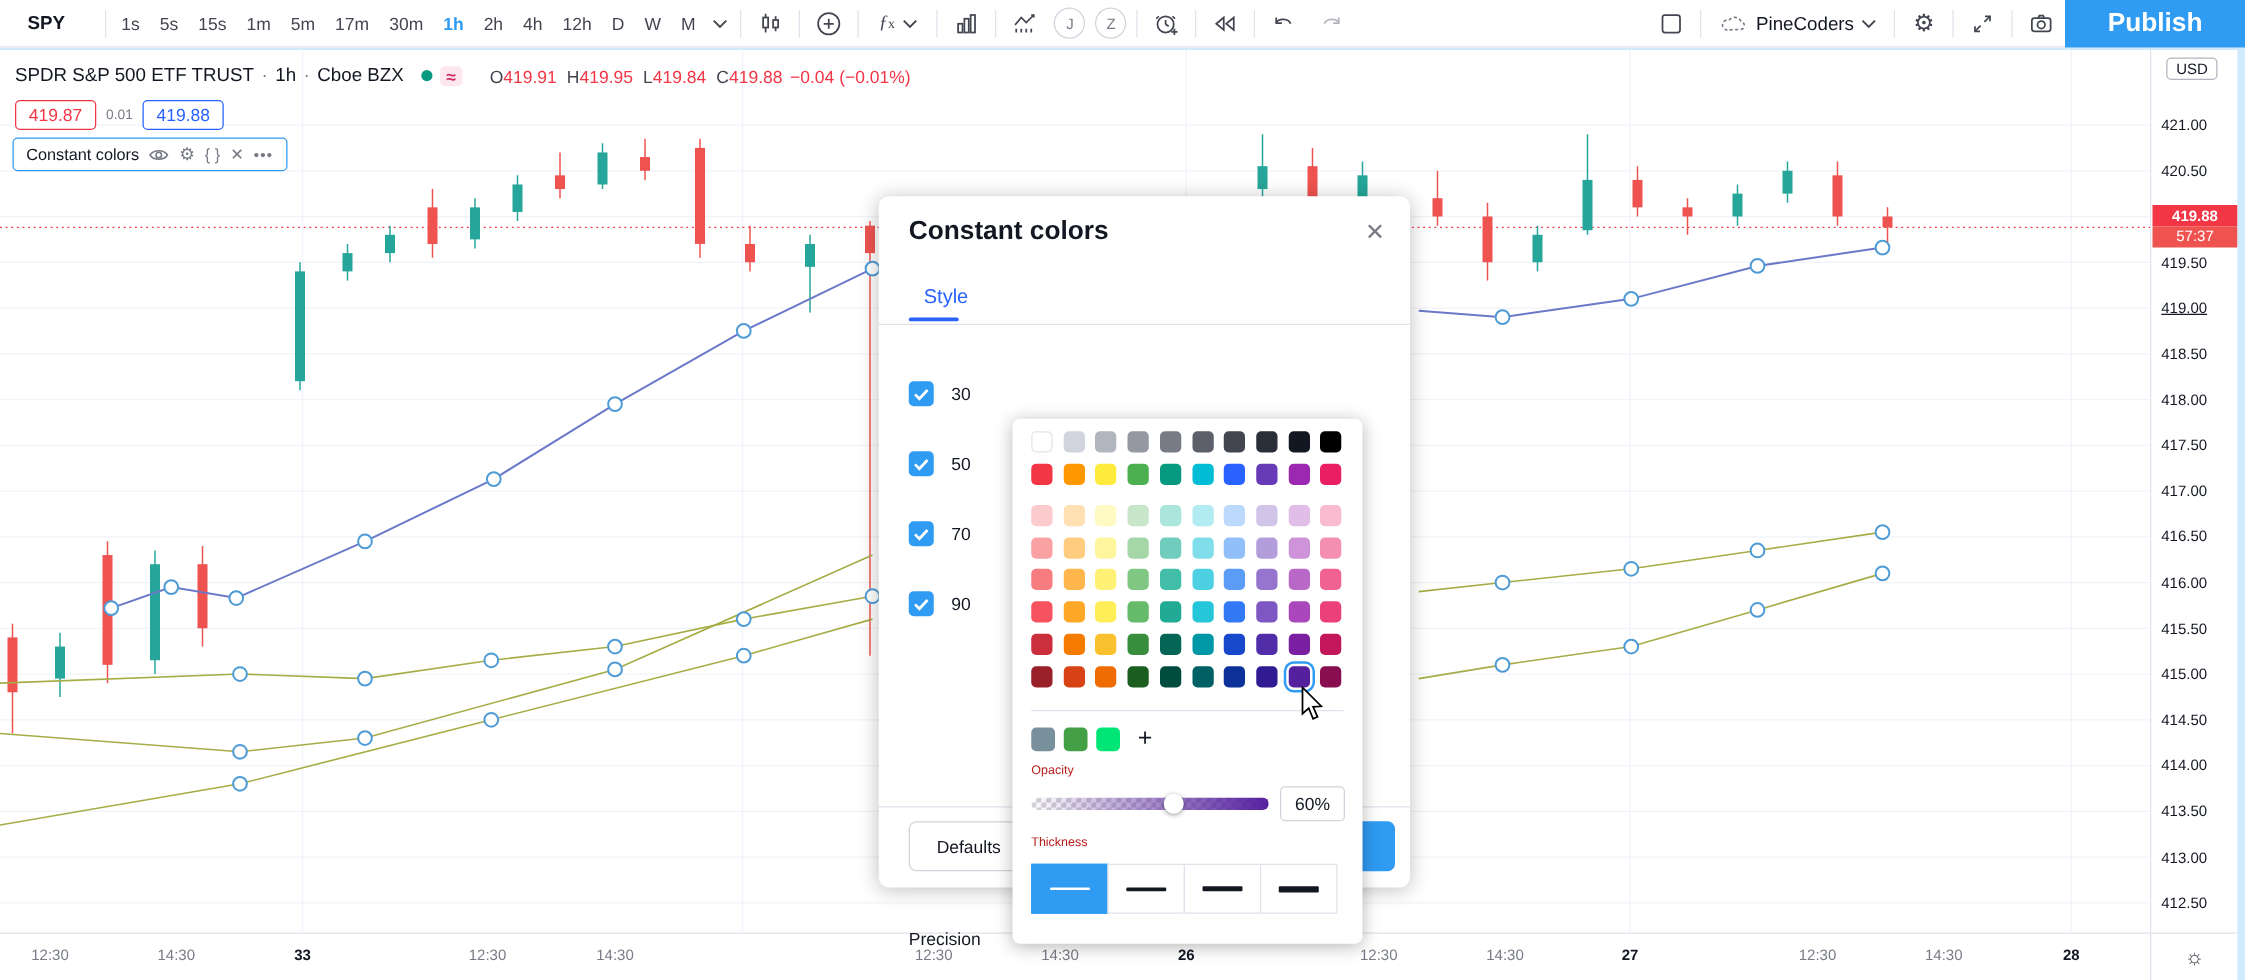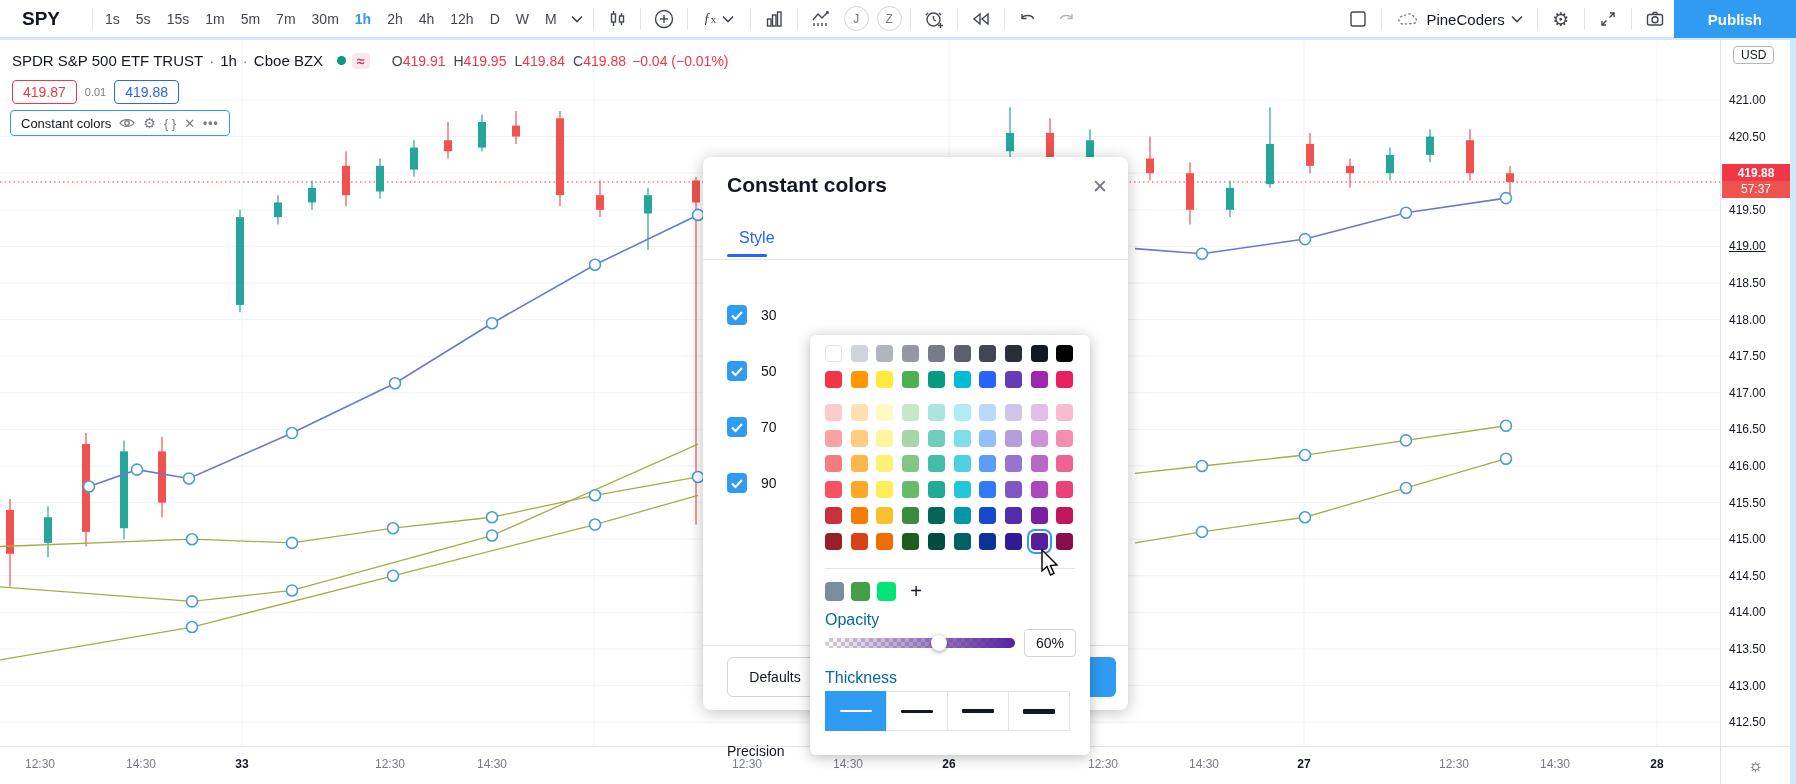--- a/index.html
+++ b/index.html
@@ -8,34 +8,34 @@
   .app { position:relative; width:1796px; height:784px; background:#fff; }
 
   
   .toolbar { position:absolute; left:0; top:0; width:1796px; height:38px; background:#fff;
     border-bottom:1px solid #e0e3eb; display:flex; align-items:center; z-index:50; }
   .topstrip { position:absolute; left:0; top:38px; width:1796px; height:2px; background:#cfe9fd; z-index:49;}
   .rightstrip { position:absolute; right:0; top:40px; width:6px; height:744px; background:#cfe9fd; z-index:48;}
   .tb-left { display:flex; align-items:center; height:100%; }
   .tb-right { position:absolute; right:0; top:0; height:38px; display:flex; align-items:center; }
   .tb-item { padding:0 14px; font-size:14px; color:#131722; cursor:pointer; display:flex; align-items:center; height:100%; }
-  .tb-item.symbol { font-weight:bold; font-size:19px; padding:0 28px 0 22px; }
+  .tb-item.symbol { font-weight:bold; font-size:15px; padding:0 28px 0 22px; }
   .sep { width:1px; height:22px; background:#e0e3eb; margin:0 4px; }
   .tf { padding:0 8px; font-size:14px; color:#434651; height:100%; display:flex; align-items:center; cursor:pointer;}
   .tf.active { color:#2F9BF2; font-weight:bold; }
   .icon-btn { width:38px; height:24px; display:flex; align-items:center; justify-content:center; cursor:pointer; color:#434651; }
   .icon-btn svg { stroke:#434651; fill:none; stroke-width:1.4; }
   .chev { width:12px; height:8px; }
   .chev path { stroke:#434651; fill:none; stroke-width:1.6; }
   .fx { font-size:15px; color:#434651; font-style:italic; font-family:"Liberation Serif","DejaVu Serif",serif; }
   .fx .sub { font-size:11px; font-style:normal; }
   .avatar { width:25px; height:25px; border-radius:50%; border:1px solid #d1d4dc; color:#787b86;
     font-size:12px; display:flex; align-items:center; justify-content:center; margin:0 4px; cursor:pointer; background:#fff;}
   .user-btn { display:flex; align-items:center; gap:6px; padding:0 10px; font-size:15px; cursor:pointer; }
-  .publish { height:38px; padding:0 34px; background:#2F9BF2; color:#fff; font-size:15px; font-weight:bold;
+  .publish { height:38px; padding:0 34px; background:#2F9BF2; color:#fff; font-size:21px; font-weight:bold;
     display:flex; align-items:center; cursor:pointer; border:none; }
   .gear-glyph { font-size:19px; color:#434651; }
 
   
   .chart-wrap { position:absolute; left:0; top:40px; width:1720px; height:706px; z-index:1; }
   #chart-svg { position:absolute; left:0; top:0; }
 
   
   .legend { position:absolute; left:12px; top:52px; z-index:5; display:flex; align-items:center; gap:6px; font-size:15px; }
   .lg-title { font-weight:normal; cursor:pointer; }
@@ -112,21 +112,21 @@
   
   .cp-panel { position:absolute; left:810px; top:335px; width:280px; height:420px; background:#fff;
     border-radius:6px; box-shadow:0 2px 14px rgba(0,0,0,.28); z-index:30; }
   .cp-cell { position:absolute; width:17px; height:17px; border-radius:4px; cursor:pointer; }
   .cp-cell.white { border:1px solid #e0e3eb; }
   .cp-cell.sel { box-shadow:0 0 0 2px #fff, 0 0 0 4px #2F9BF2; }
   .cp-divider { position:absolute; left:15px; top:233px; width:250px; height:1px; background:#e0e3eb; }
   .cp-custom { position:absolute; width:19px; height:19px; border-radius:4px; top:247px; cursor:pointer; }
   .cp-add { position:absolute; top:245px; left:95px; width:22px; height:22px; font-size:20px; color:#131722;
     display:flex; align-items:center; justify-content:center; cursor:pointer; font-weight:300; }
-  .cp-label { position:absolute; left:15px; font-size:16px; color:#0369a1; }
+  .cp-label { position:absolute; left:15px; font-size:10px; color:#b91c1c; }
   .op-track { position:absolute; left:15px; top:303px; width:190px; height:10px; border-radius:5px; overflow:hidden;
     background-image:linear-gradient(45deg,#cfcfcf 25%,transparent 25%,transparent 75%,#cfcfcf 75%),
       linear-gradient(45deg,#cfcfcf 25%,transparent 25%,transparent 75%,#cfcfcf 75%);
     background-size:8px 8px; background-position:0 0,4px 4px; background-color:#fff; cursor:pointer; }
   .op-grad { position:absolute; inset:0; }
   .op-thumb { position:absolute; top:300px; width:16px; height:16px; border-radius:50%; background:#fff;
     box-shadow:0 1px 4px rgba(0,0,0,.4); cursor:grab; }
   .op-value { position:absolute; left:214px; top:294px; width:52px; height:28px; border:1px solid #d1d4dc;
     border-radius:4px; font-size:14px; display:flex; align-items:center; justify-content:center; }
   .thick-row { position:absolute; left:15px; top:356px; display:flex; }
@@ -147,21 +147,21 @@
   <div class="toolbar">
     <div class="tb-left">
       <div class="tb-item symbol">SPY</div>
       <div class="sep"></div>
       <div style="display:flex;height:100%;" id="tf-row">
           <div class="tf">1s</div>
           <div class="tf">5s</div>
           <div class="tf">15s</div>
           <div class="tf">1m</div>
           <div class="tf">5m</div>
-          <div class="tf">7m</div>
+          <div class="tf">17m</div>
           <div class="tf">30m</div>
           <div class="tf active">1h</div>
           <div class="tf">2h</div>
           <div class="tf">4h</div>
           <div class="tf">12h</div>
           <div class="tf">D</div>
           <div class="tf">W</div>
           <div class="tf">M</div>
         </div>
       <div class="icon-btn" style="width:24px;">

